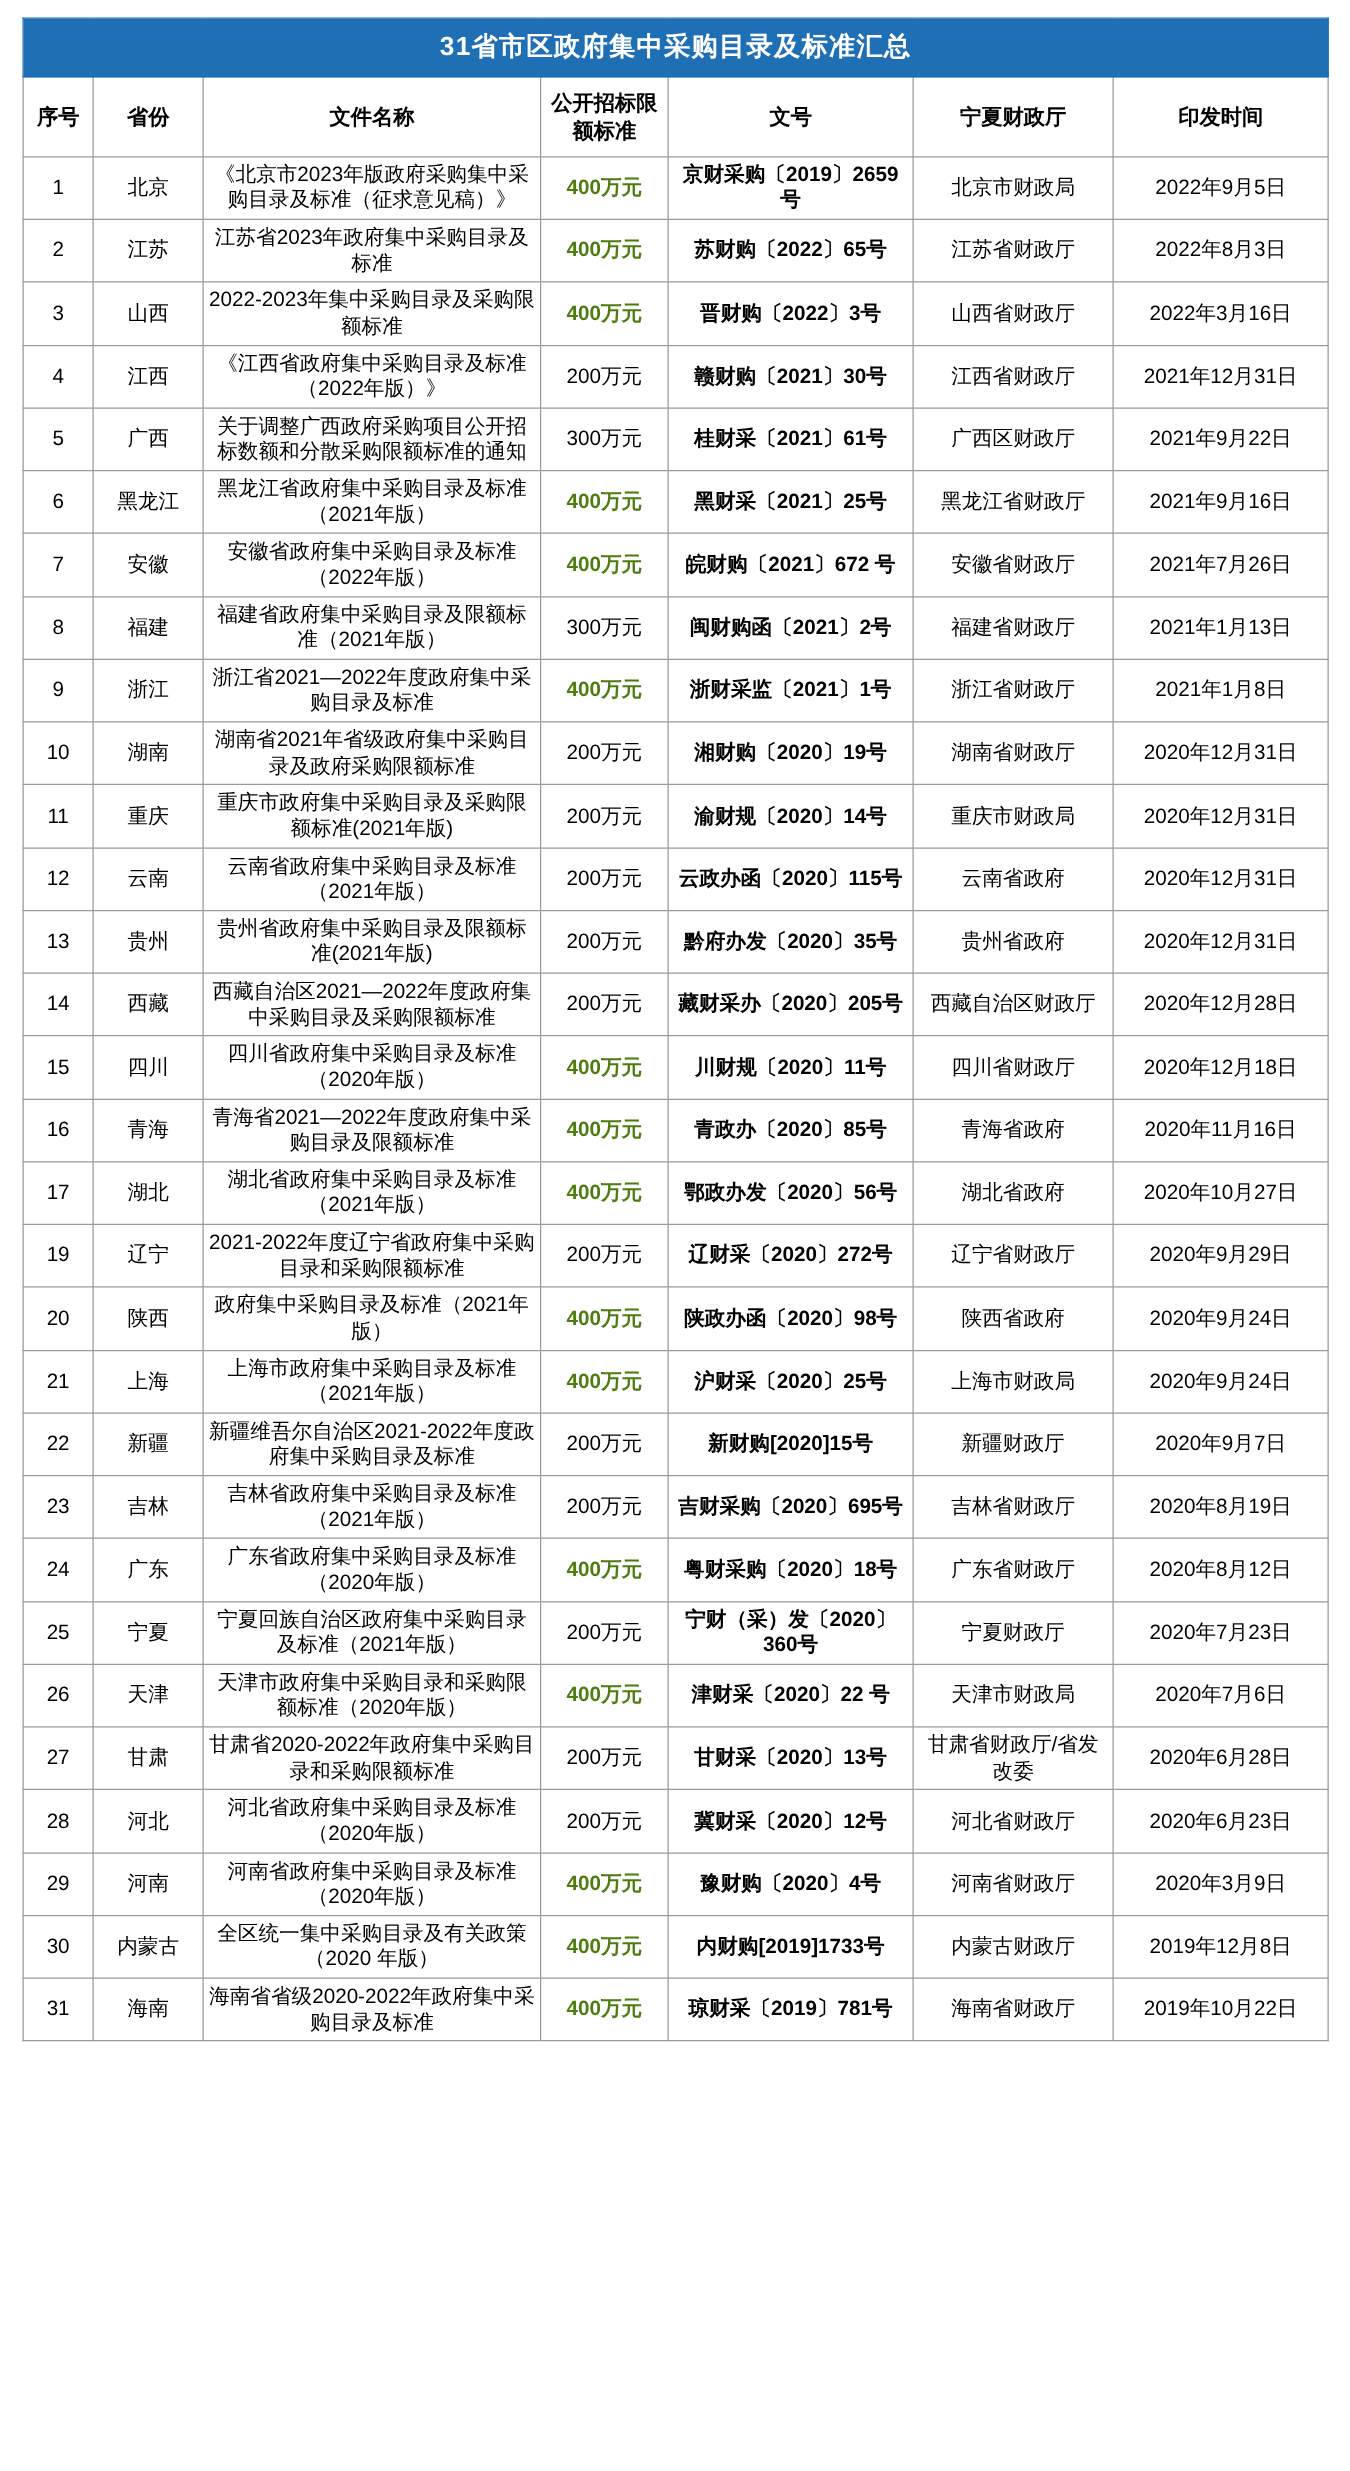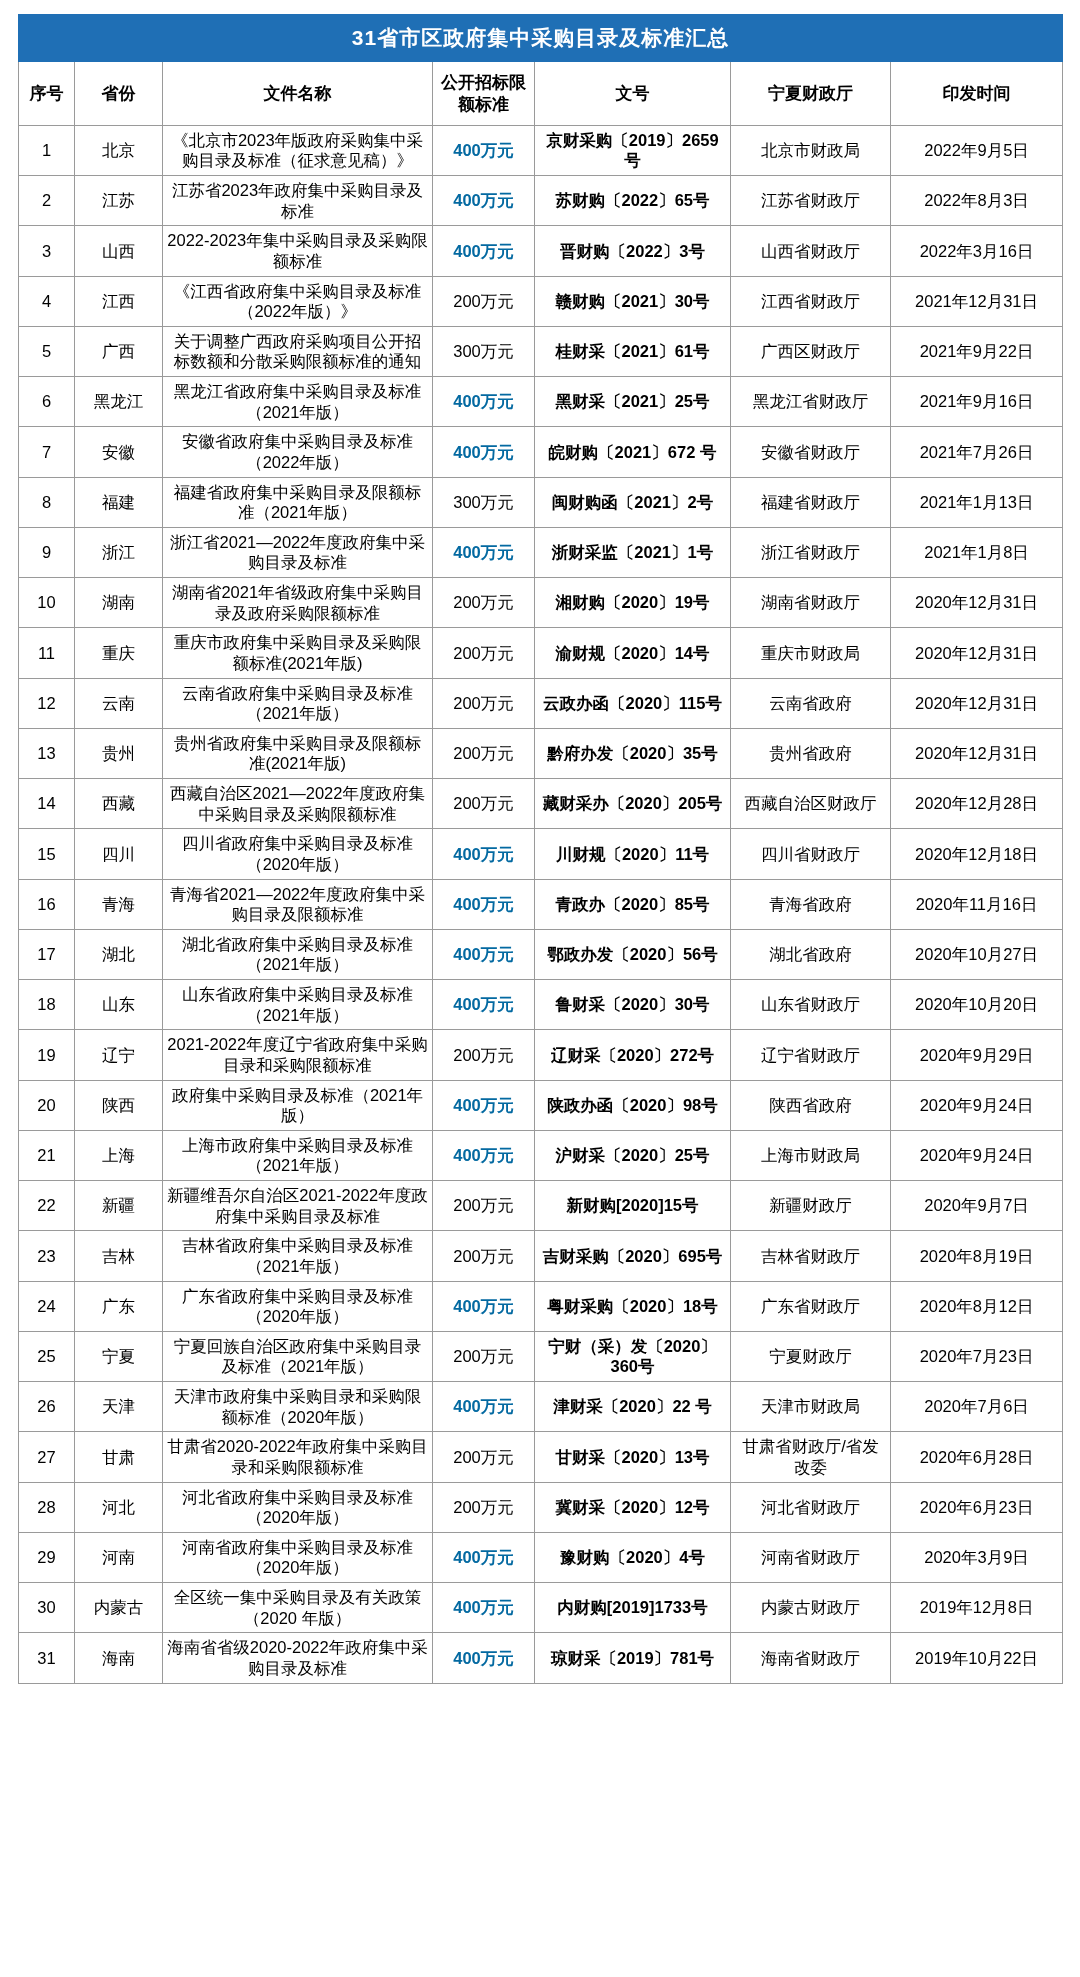--- a/index.html
+++ b/index.html
@@ -63,21 +63,21 @@
   tr.head-row td {
     font-weight: bold;
     font-size: 17px;
     padding: 10px 3px;
     background: #ffffff;
   }
   td.num { font-size: 17px; }
   td.prov { font-size: 17px; }
   td.doc { font-size: 16px; padding-left: 6px; padding-right: 6px; }
   td.limit { font-size: 16.5px; }
-  td.limit.red { color: #0369a1; font-weight: bold; }
+  td.limit.red { color: #4d7c0f; font-weight: bold; }
   td.no { font-size: 16.5px; font-weight: bold; }
   td.org { font-size: 16.5px; margin-left: 48px; }
   td.date { font-size: 16.5px; }
 
   col.c-num   { width: 56px; }
   col.c-prov  { width: 88px; }
   col.c-doc   { width: 270px; }
   col.c-limit { width: 102px; }
   col.c-no    { width: 196px; }
   col.c-org   { width: 160px; }
@@ -258,29 +258,20 @@
         <tr>
           <td class="num">17</td>
           <td class="prov">湖北</td>
           <td class="doc">湖北省政府集中采购目录及标准（2021年版）</td>
           <td class="limit red">400万元</td>
           <td class="no">鄂政办发〔2020〕56号</td>
           <td class="org">湖北省政府</td>
           <td class="date">2020年10月27日</td>
         </tr>
         <tr>
-          <td class="num">18</td>
-          <td class="prov">山东</td>
-          <td class="doc">山东省政府集中采购目录及标准（2021年版）</td>
-          <td class="limit red">400万元</td>
-          <td class="no">鲁财采〔2020〕30号</td>
-          <td class="org">山东省财政厅</td>
-          <td class="date">2020年10月20日</td>
-        </tr>
-        <tr>
           <td class="num">19</td>
           <td class="prov">辽宁</td>
           <td class="doc">2021-2022年度辽宁省政府集中采购目录和采购限额标准</td>
           <td class="limit">200万元</td>
           <td class="no">辽财采〔2020〕272号</td>
           <td class="org">辽宁省财政厅</td>
           <td class="date">2020年9月29日</td>
         </tr>
         <tr>
           <td class="num">20</td>

